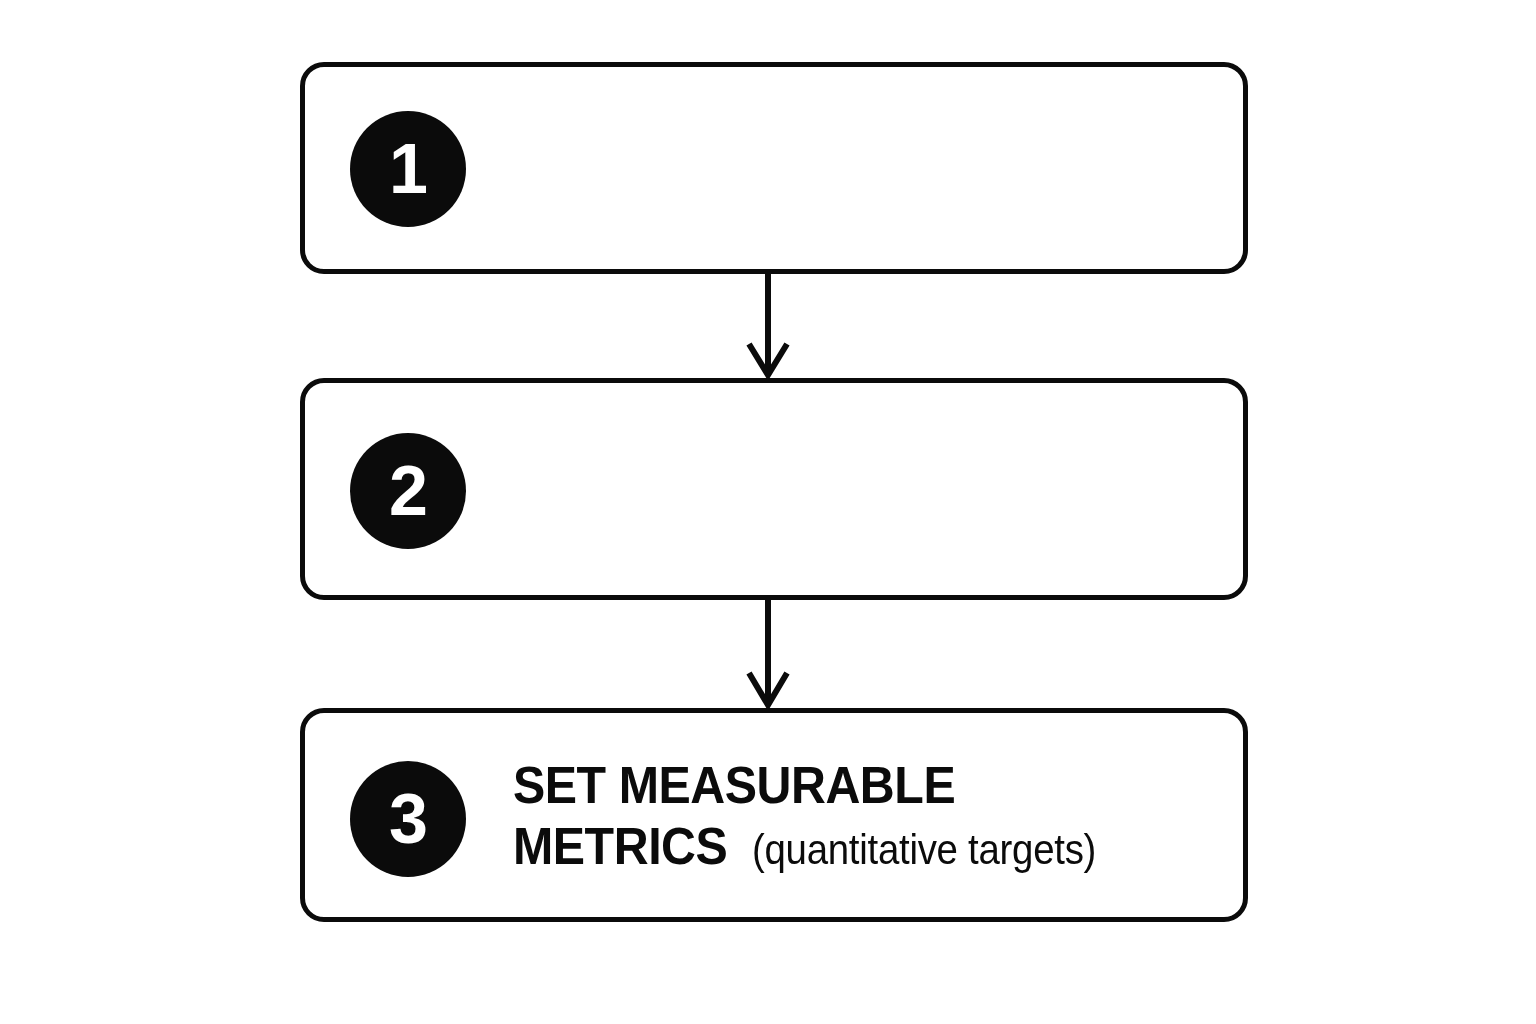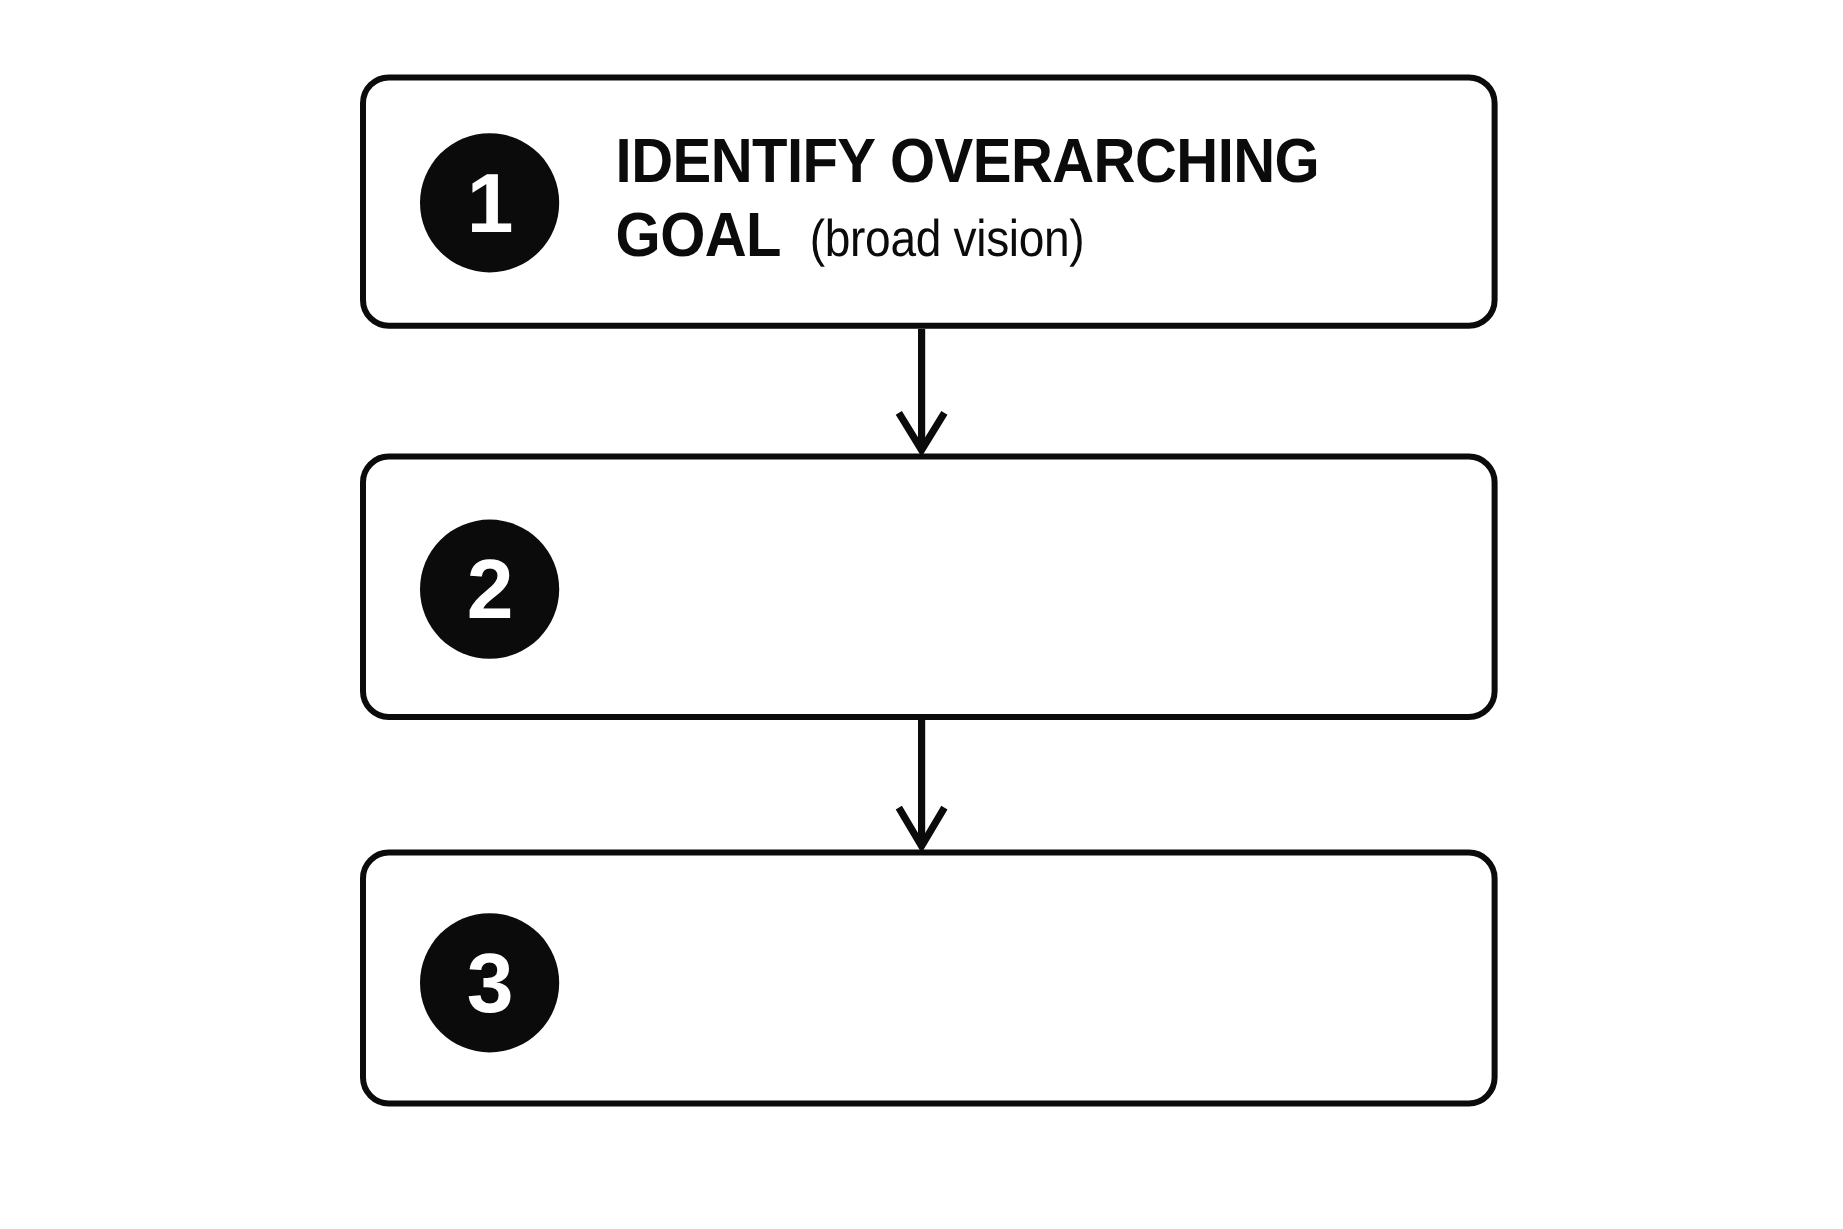--- a/index.html
+++ b/index.html
@@ -96,24 +96,20 @@
 </style>
 </head>
 <body>
 
 <div id="canvas">
 
   <div class="step-box" id="box-1">
     <div class="badge">
       <span>1</span>
     </div>
-    <div class="text-block">
-      <div class="title-line">IDENTIFY OVERARCHING</div>
-      <div class="title-line"><span>GOAL</span><span class="subtitle">(broad vision)</span></div>
-    </div>
   </div>
 
   <div class="connector" id="arrow-1">
     <svg viewBox="0 0 60 106" preserveAspectRatio="none">
       <line x1="30" y1="0" x2="30" y2="100" stroke="#0b0b0b" stroke-width="6"></line>
       <polyline points="11,70 30,101 49,70" fill="none" stroke="#0b0b0b" stroke-width="6" stroke-linecap="butt" stroke-linejoin="miter"></polyline>
     </svg>
   </div>
 
   <div class="step-box" id="box-2">
@@ -126,15 +122,19 @@
     <svg viewBox="0 0 60 110" preserveAspectRatio="none">
       <line x1="30" y1="0" x2="30" y2="104" stroke="#0b0b0b" stroke-width="6"></line>
       <polyline points="11,73 30,105 49,73" fill="none" stroke="#0b0b0b" stroke-width="6" stroke-linecap="butt" stroke-linejoin="miter"></polyline>
     </svg>
   </div>
 
   <div class="step-box" id="box-3">
     <div class="badge">
       <span>3</span>
     </div>
+    <div class="text-block">
+      <div class="title-line">SET MEASURABLE</div>
+      <div class="title-line"><span>METRICS</span><span class="subtitle">(quantitative targets)</span></div>
+    </div>
   </div>
 
 </div>
 
 </body></html>

